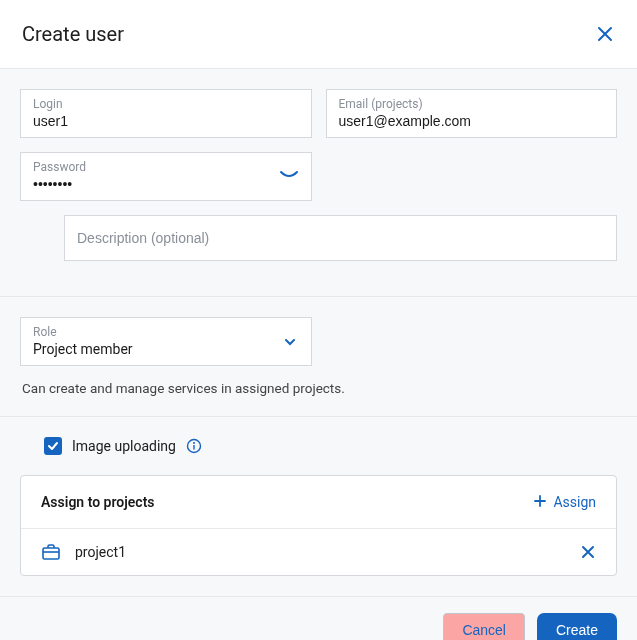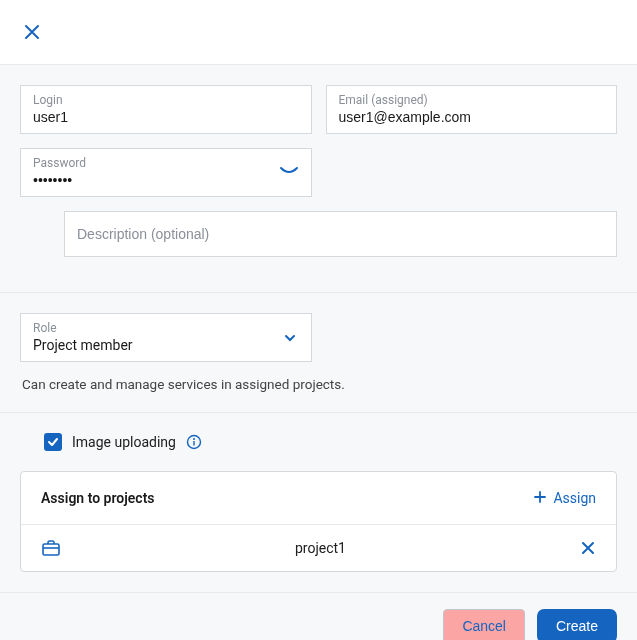--- a/index.html
+++ b/index.html
@@ -137,21 +137,20 @@
   display: flex;
   align-items: flex-start;
   gap: 6px;
   cursor: pointer;
 }
 .project-row {
   display: flex;
   align-items: center;
   padding: 14px 20px;
   gap: 14px;
-  text-align: center;
 }
 .project-icon { color: #1565c0; display:flex; }
 .project-name { flex: 1; font-size: 14px; color: #202020; }
 .project-remove { color: #1565c0; cursor: pointer; display:flex; }
 
 .footer {
   background: #f7f8f9;
   padding: 16px 20px;
   display: flex;
   justify-content: flex-end;
@@ -172,35 +171,36 @@
 .btn-primary {
   background: #1565c0;
   color: #fff;
   border-radius: 7px;
 }
 </style>
 </head>
 <body>
 
 <div class="modal-header">
+  <div class="modal-title">Create user</div>
   <div class="close-btn">
     <svg width="20" height="20" viewBox="0 0 20 20" fill="none">
         <path d="M4 4 L16 16 M16 4 L4 16" stroke-width="2" stroke-linecap="round"></path>
       </svg>
   </div>
 </div>
 
 <div class="section">
   <div class="row">
     <div class="field field-half">
       <span class="field-label">Login</span>
       <input class="field-input" value="user1" style="">
     </div>
     <div class="field field-half">
-      <span class="field-label">Email (assigned)</span>
+      <span class="field-label">Email (projects)</span>
       <input class="field-input" value="user1@example.com" style="">
     </div>
   </div>
   <div class="row">
     <div class="field field-half field-select">
       <span class="field-label">Password</span>
       <input class="field-input" type="text" value="••••••••" style="">
       <span class="field-icon">
         <svg width="20" height="12" viewBox="0 0 20 12" fill="none">
             <path d="M2 2 Q10 10 18 2" stroke="#1565c0" stroke-width="2" stroke-linecap="round" fill="none"></path>

